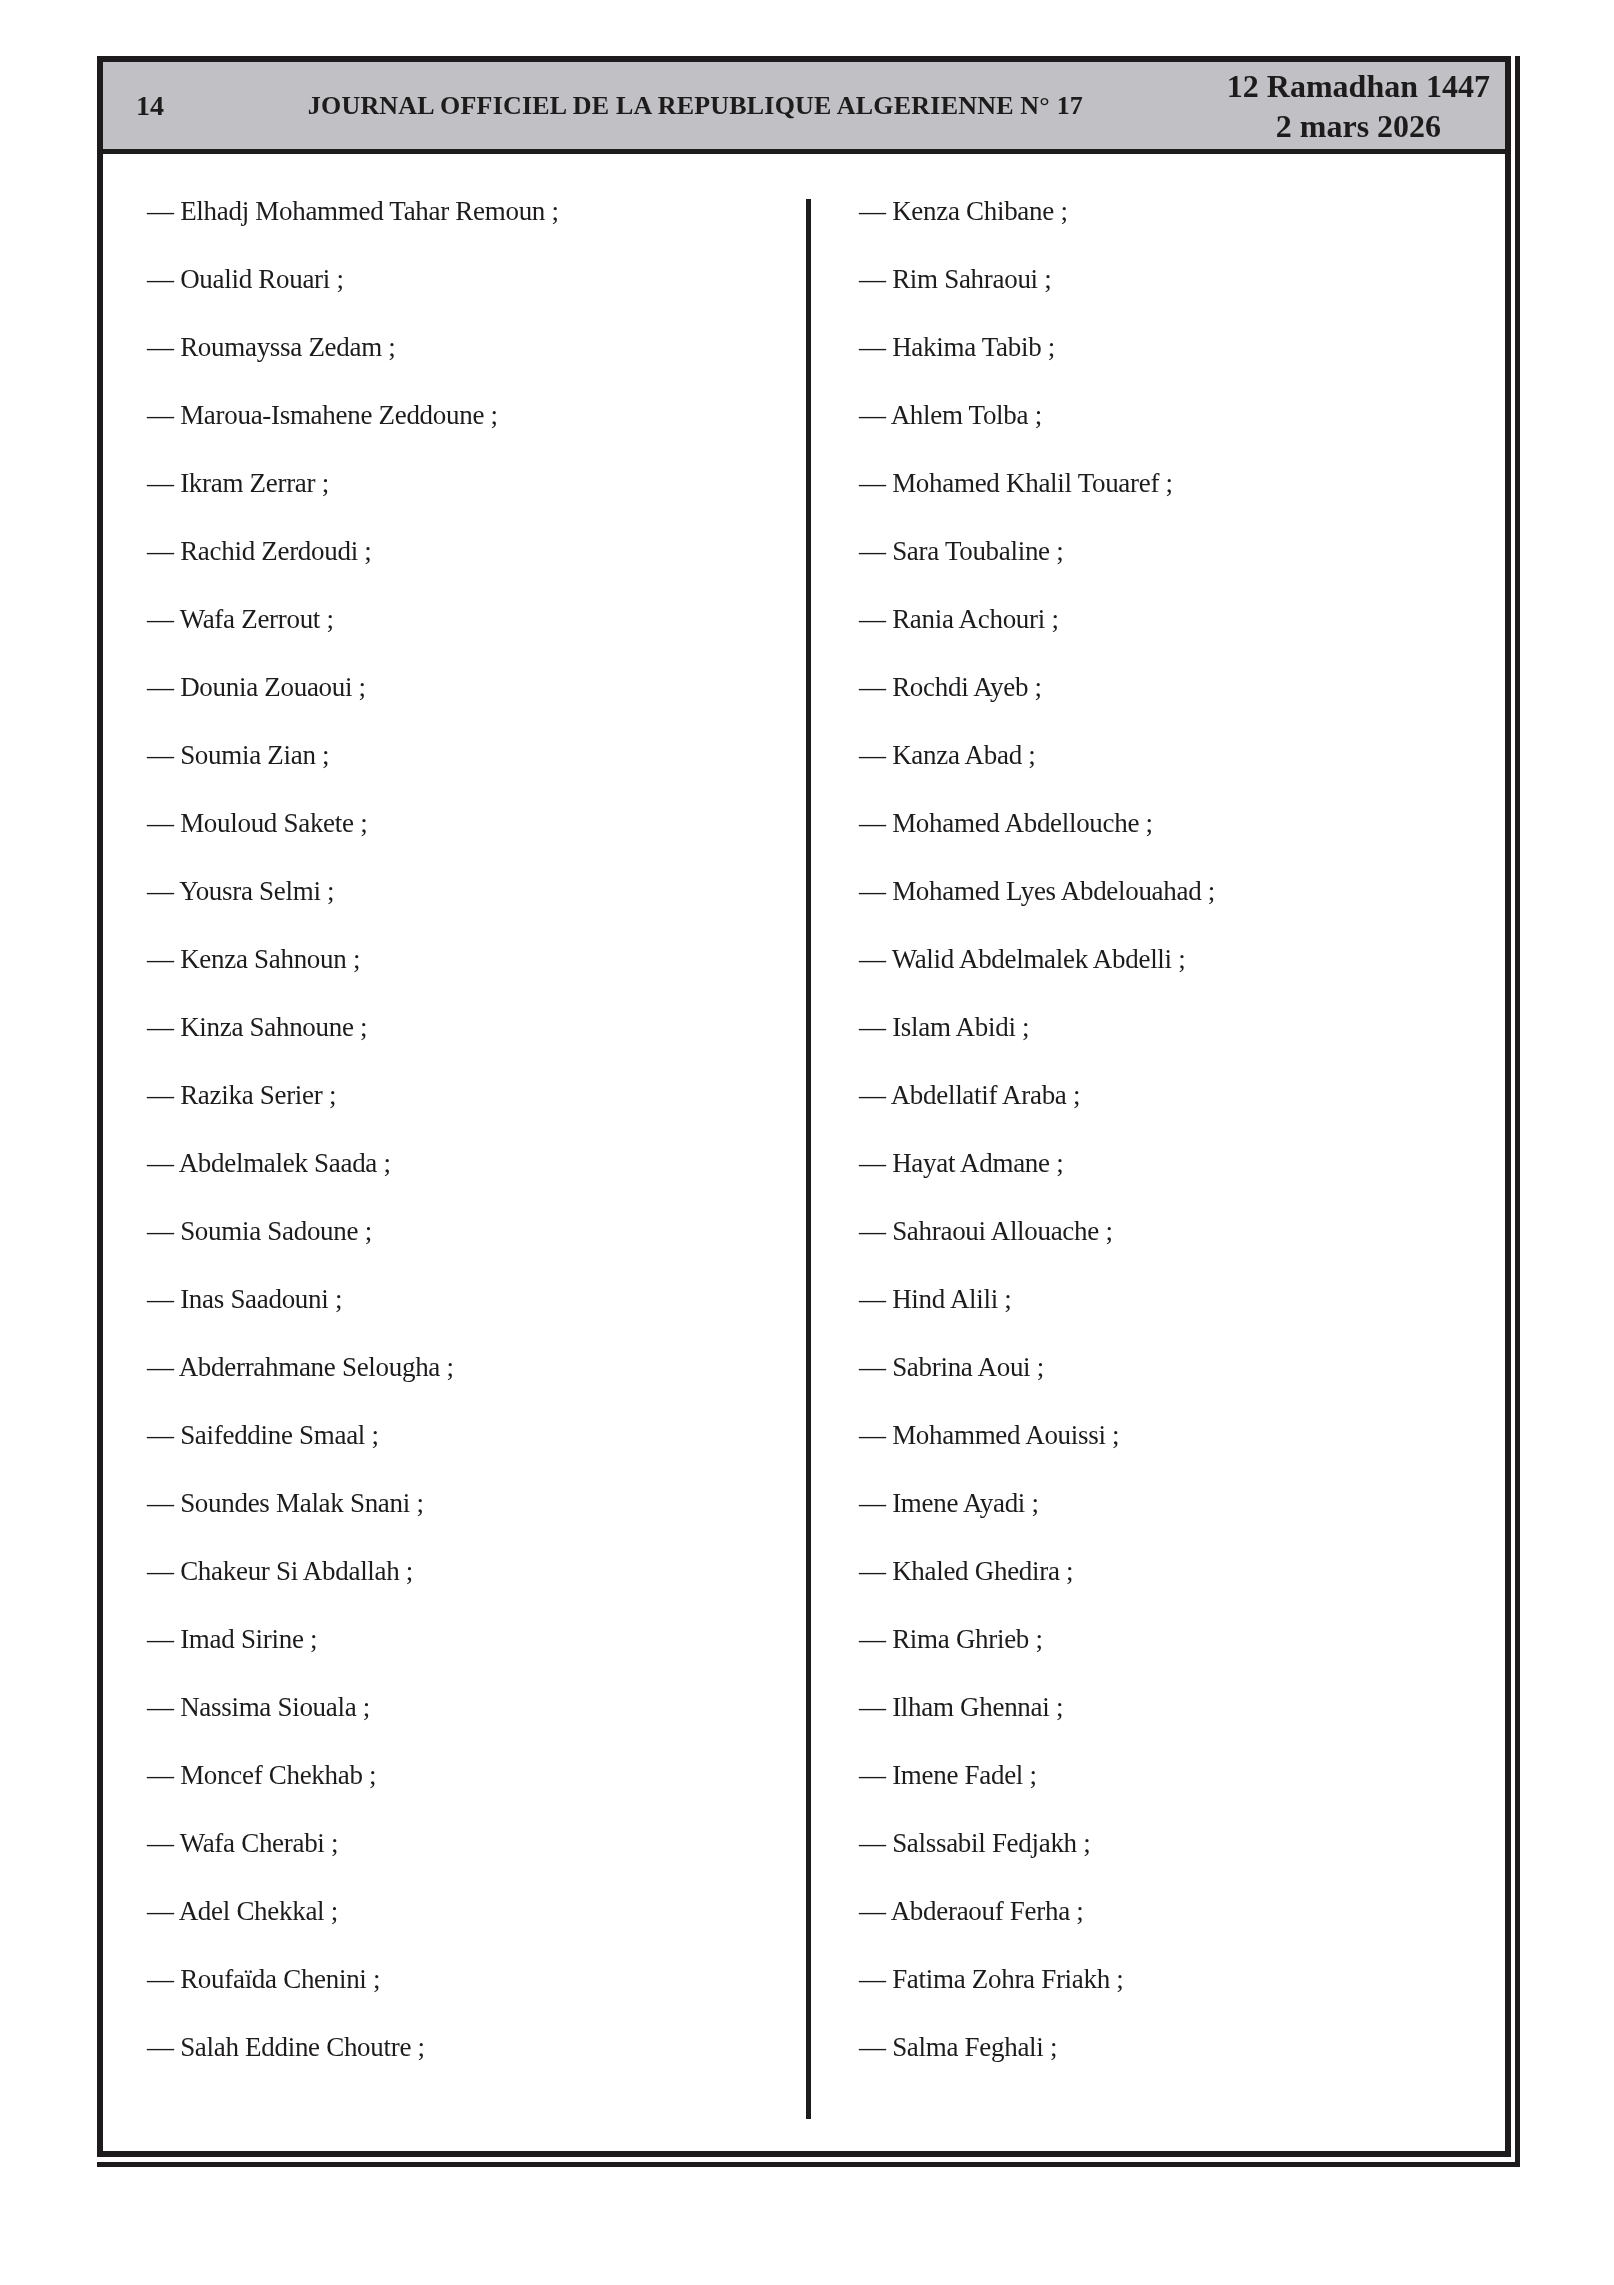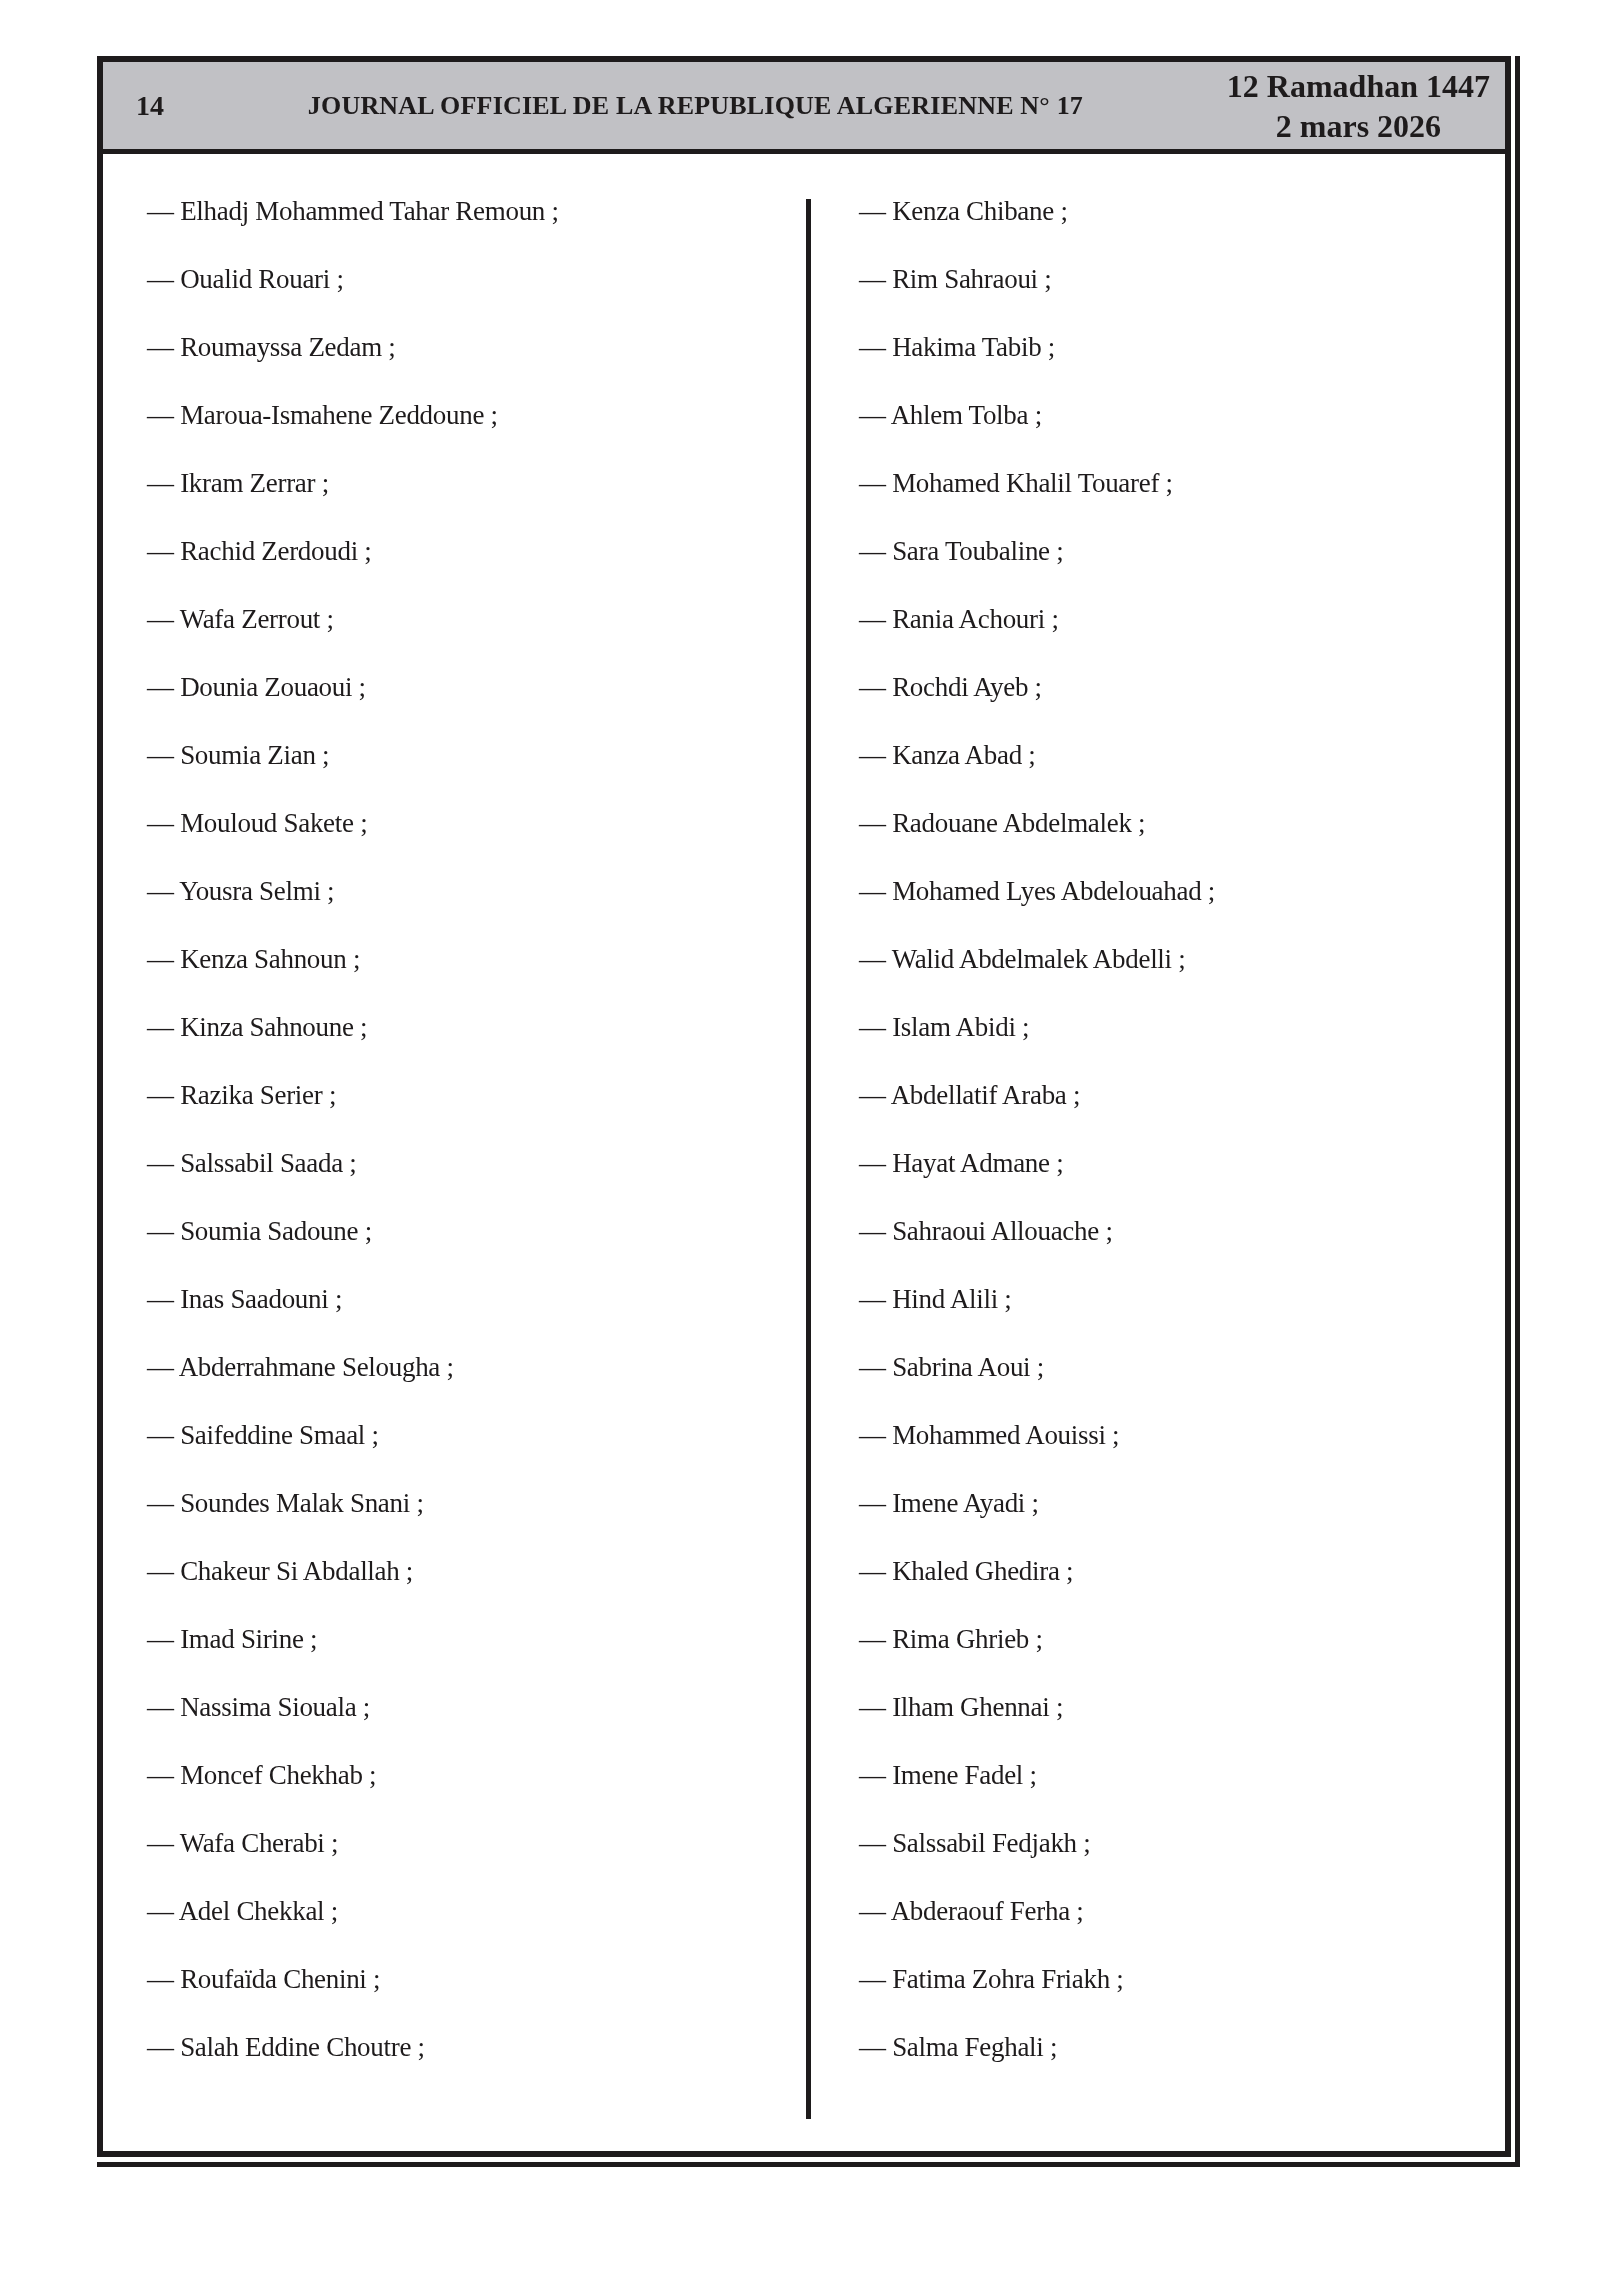--- a/index.html
+++ b/index.html
@@ -101,21 +101,21 @@
             <p>— Ikram Zerrar ;</p>
             <p>— Rachid Zerdoudi ;</p>
             <p>— Wafa Zerrout ;</p>
             <p>— Dounia Zouaoui ;</p>
             <p>— Soumia Zian ;</p>
             <p>— Mouloud Sakete ;</p>
             <p>— Yousra Selmi ;</p>
             <p>— Kenza Sahnoun ;</p>
             <p>— Kinza Sahnoune ;</p>
             <p>— Razika Serier ;</p>
-            <p>— Salssabil Saada ;</p>
+            <p>— Abdelmalek Saada ;</p>
             <p>— Soumia Sadoune ;</p>
             <p>— Inas Saadouni ;</p>
             <p>— Abderrahmane Selougha ;</p>
             <p>— Saifeddine Smaal ;</p>
             <p>— Soundes Malak Snani ;</p>
             <p>— Chakeur Si Abdallah ;</p>
             <p>— Imad Sirine ;</p>
             <p>— Nassima Siouala ;</p>
             <p>— Moncef Chekhab ;</p>
             <p>— Wafa Cherabi ;</p>
@@ -126,21 +126,21 @@
         <div class="col col-right" id="col-right">
             <p>— Kenza Chibane ;</p>
             <p>— Rim Sahraoui ;</p>
             <p>— Hakima Tabib ;</p>
             <p>— Ahlem Tolba ;</p>
             <p>— Mohamed Khalil Touaref ;</p>
             <p>— Sara Toubaline ;</p>
             <p>— Rania Achouri ;</p>
             <p>— Rochdi Ayeb ;</p>
             <p>— Kanza Abad ;</p>
-            <p>— Radouane Abdelmalek ;</p>
+            <p>— Mohamed Abdellouche ;</p>
             <p>— Mohamed Lyes Abdelouahad ;</p>
             <p>— Walid Abdelmalek Abdelli ;</p>
             <p>— Islam Abidi ;</p>
             <p>— Abdellatif Araba ;</p>
             <p>— Hayat Admane ;</p>
             <p>— Sahraoui Allouache ;</p>
             <p>— Hind Alili ;</p>
             <p>— Sabrina Aoui ;</p>
             <p>— Mohammed Aouissi ;</p>
             <p>— Imene Ayadi ;</p>

